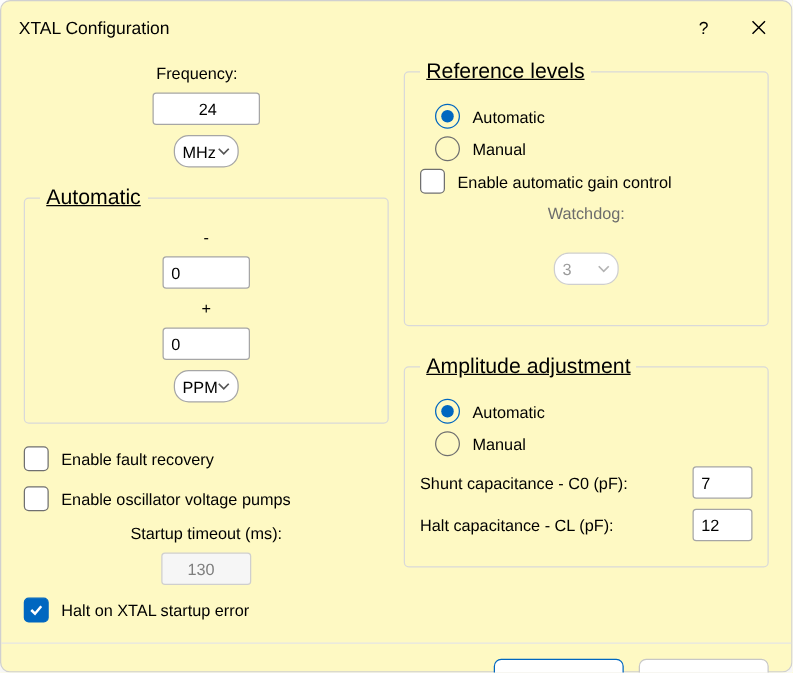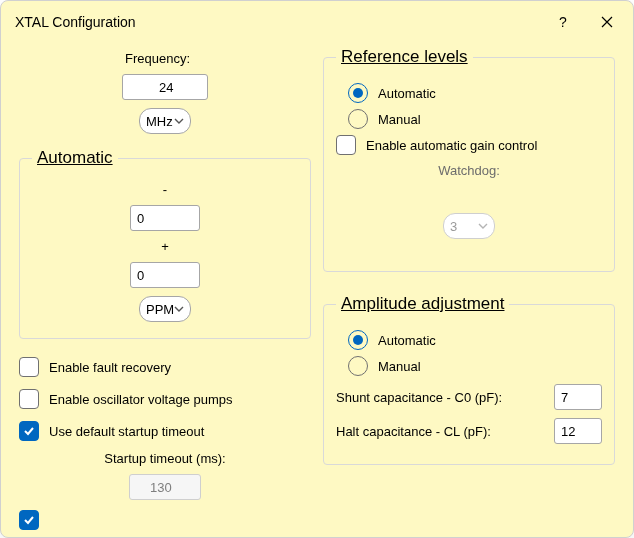--- a/index.html
+++ b/index.html
@@ -182,40 +182,33 @@
       <div class="chk">
         <span class="chkbox"></span>
         <span>Enable fault recovery</span>
       </div>
 
       <div class="chk">
         <span class="chkbox"></span>
         <span>Enable oscillator voltage pumps</span>
       </div>
 
+
+      <div class="row" style="justify-content:space-between;">
+        <label>Startup timeout (ms):</label>
+        <input type="text" disabled="" style="width: 72px; padding-left: 20px;" class="disabled" value="130">
+      </div>
+
       <div class="chk">
         <span class="chkbox checked">
             <svg width="12" height="12" viewBox="0 0 12 12">
               <path d="M2 6 L5 9 L10 3" stroke="#fff" stroke-width="2" fill="none"></path>
             </svg>
           </span>
-        <span>Use default startup timeout</span>
-      </div>
-
-      <div class="row" style="justify-content:space-between;">
-        <label>Startup timeout (ms):</label>
-        <input type="text" disabled="" style="width: 72px; padding-left: 20px;" class="disabled" value="130">
-      </div>
-
-      <div class="chk">
-        <span class="chkbox checked">
-            <svg width="12" height="12" viewBox="0 0 12 12">
-              <path d="M2 6 L5 9 L10 3" stroke="#fff" stroke-width="2" fill="none"></path>
-            </svg>
-          </span>
+        <span>Halt on XTAL startup error</span>
       </div>
 
     </div>
 
     <div class="col">
 
       <fieldset style="margin-top:0;">
         <legend>Reference levels</legend>
 
         <div class="radio">
@@ -225,21 +218,21 @@
         <div class="radio">
           <span class="radiodot"></span>
           <span>Manual</span>
         </div>
 
         <div class="chk">
           <span class="chkbox"></span>
           <span>Enable automatic gain control</span>
         </div>
 
-        <div class="row" style="gap:35px; margin-top:8px; margin-bottom:20px;">
+        <div class="row" style="gap:24px; margin-top:8px; margin-bottom:20px;">
           <label class="label-muted">Watchdog:</label>
           <div class="select-wrap">
             <div class="fake-select disabled">
               <span>3</span>
             </div>
             <svg class="chevron" viewBox="0 0 12 12">
                 <path d="M2 4 L6 8 L10 4" stroke="#b4b4b4" stroke-width="1.4" fill="none"></path>
               </svg>
           </div>
         </div>

